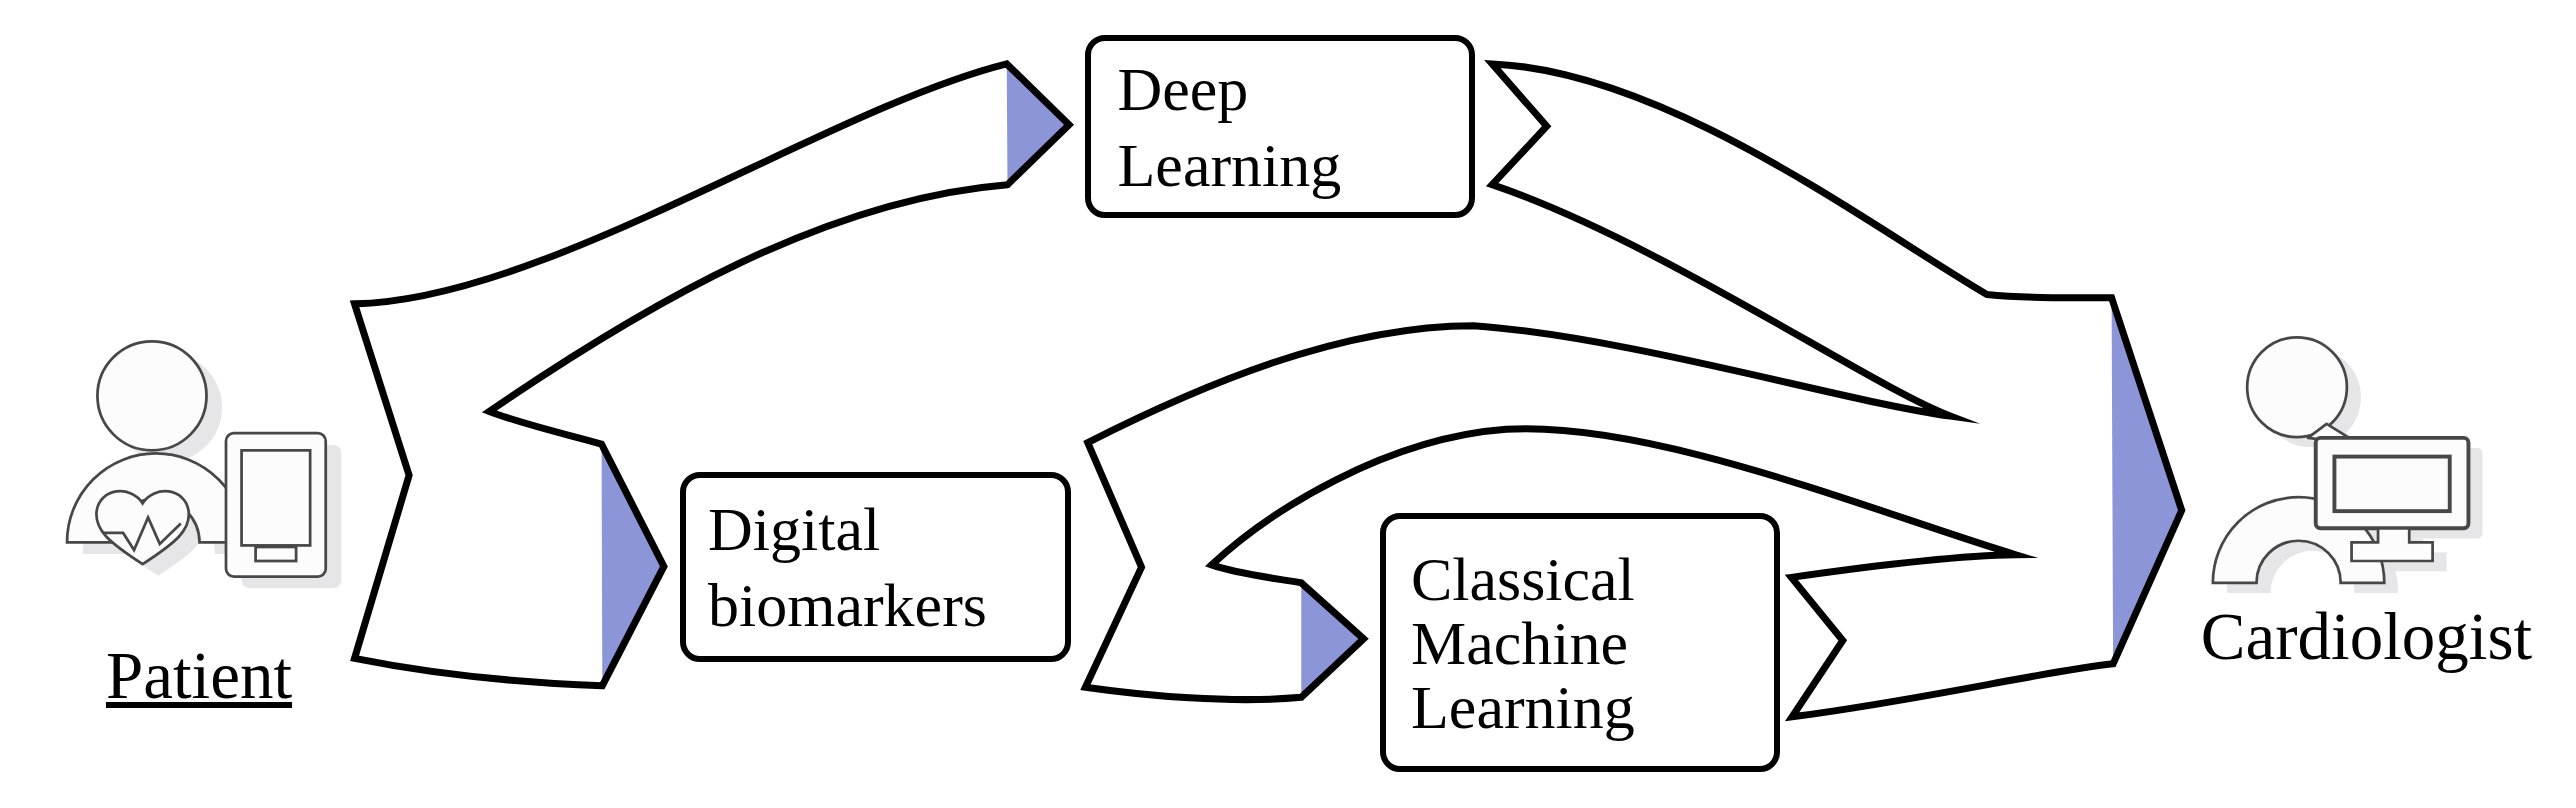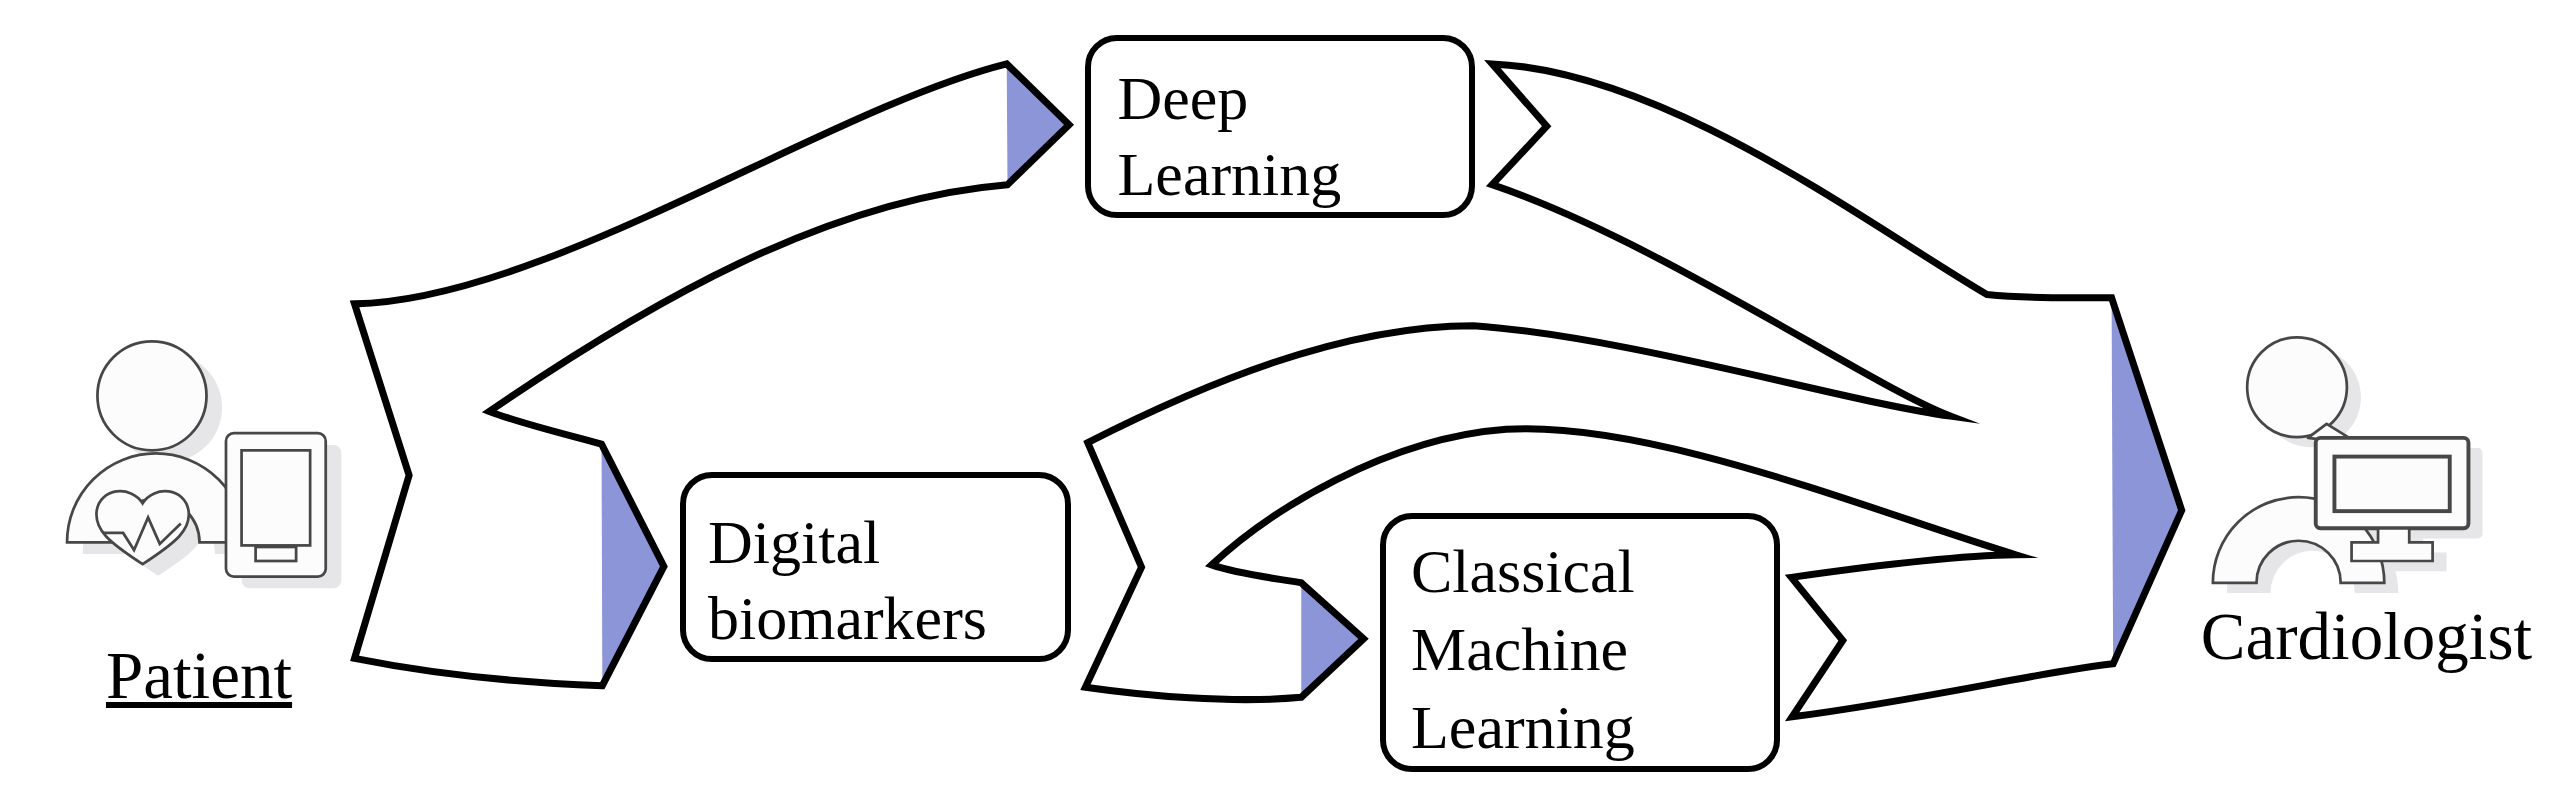--- a/index.html
+++ b/index.html
@@ -9,36 +9,36 @@
     background:#ffffff;
     font-family:"Liberation Serif","DejaVu Serif",serif;
     overflow:hidden;
   }
   .ribbons{position:absolute;inset:0;}
   .node-box{
     position:absolute;
     box-sizing:border-box;
     background:#ffffff;
     border:6.2px solid #000000;
-    border-radius:32px;
+    border-radius:20px;
     display:flex;
     flex-direction:column;
-    justify-content:flex-end;
+    justify-content:center;
     color:#000;
   }
   .node-label{
     white-space:pre-line;
     font-size:62px;
     line-height:76px;
     letter-spacing:0px;
   }
   #box-dl{left:1085px;top:35px;width:390px;height:183px;padding-left:26.5px;}
   #box-db{left:680px;top:472px;width:391px;height:190px;padding-left:22px;}
   #box-cml{left:1380px;top:513px;width:400px;height:259px;padding-left:25px;}
-  #box-cml .node-label{line-height:78px;}
+  #box-cml .node-label{line-height:64px;}
   .actor-label{
     position:absolute;
     text-align:center;
     font-size:67px;
     color:#000;
   }
   #label-patient{left:43px;top:637px;width:312px;text-decoration:underline;}
   #label-cardiologist{left:2154px;top:598px;width:425px;}
 </style>
 </head>

